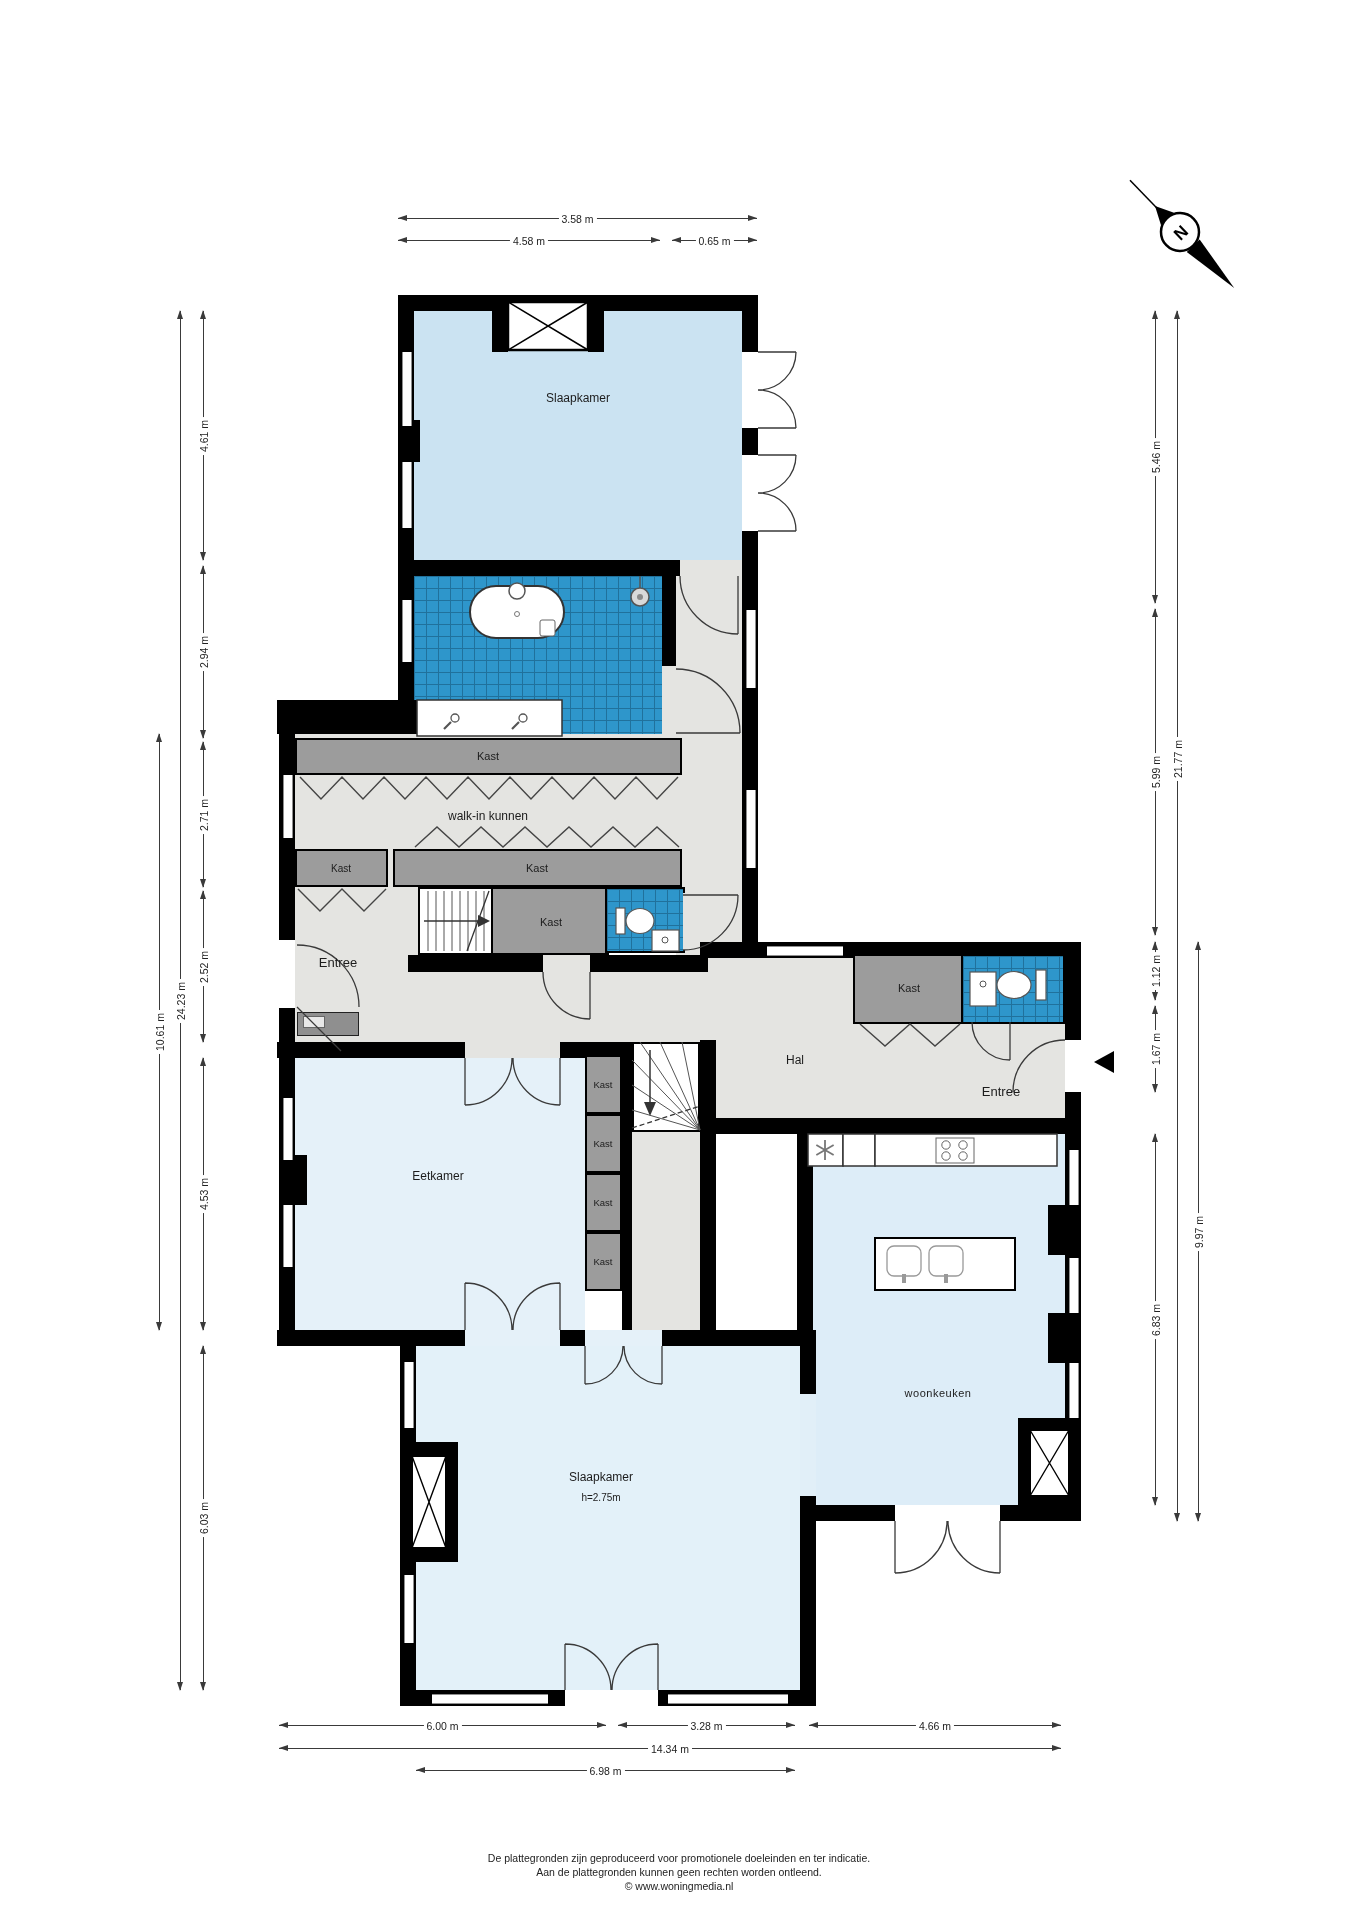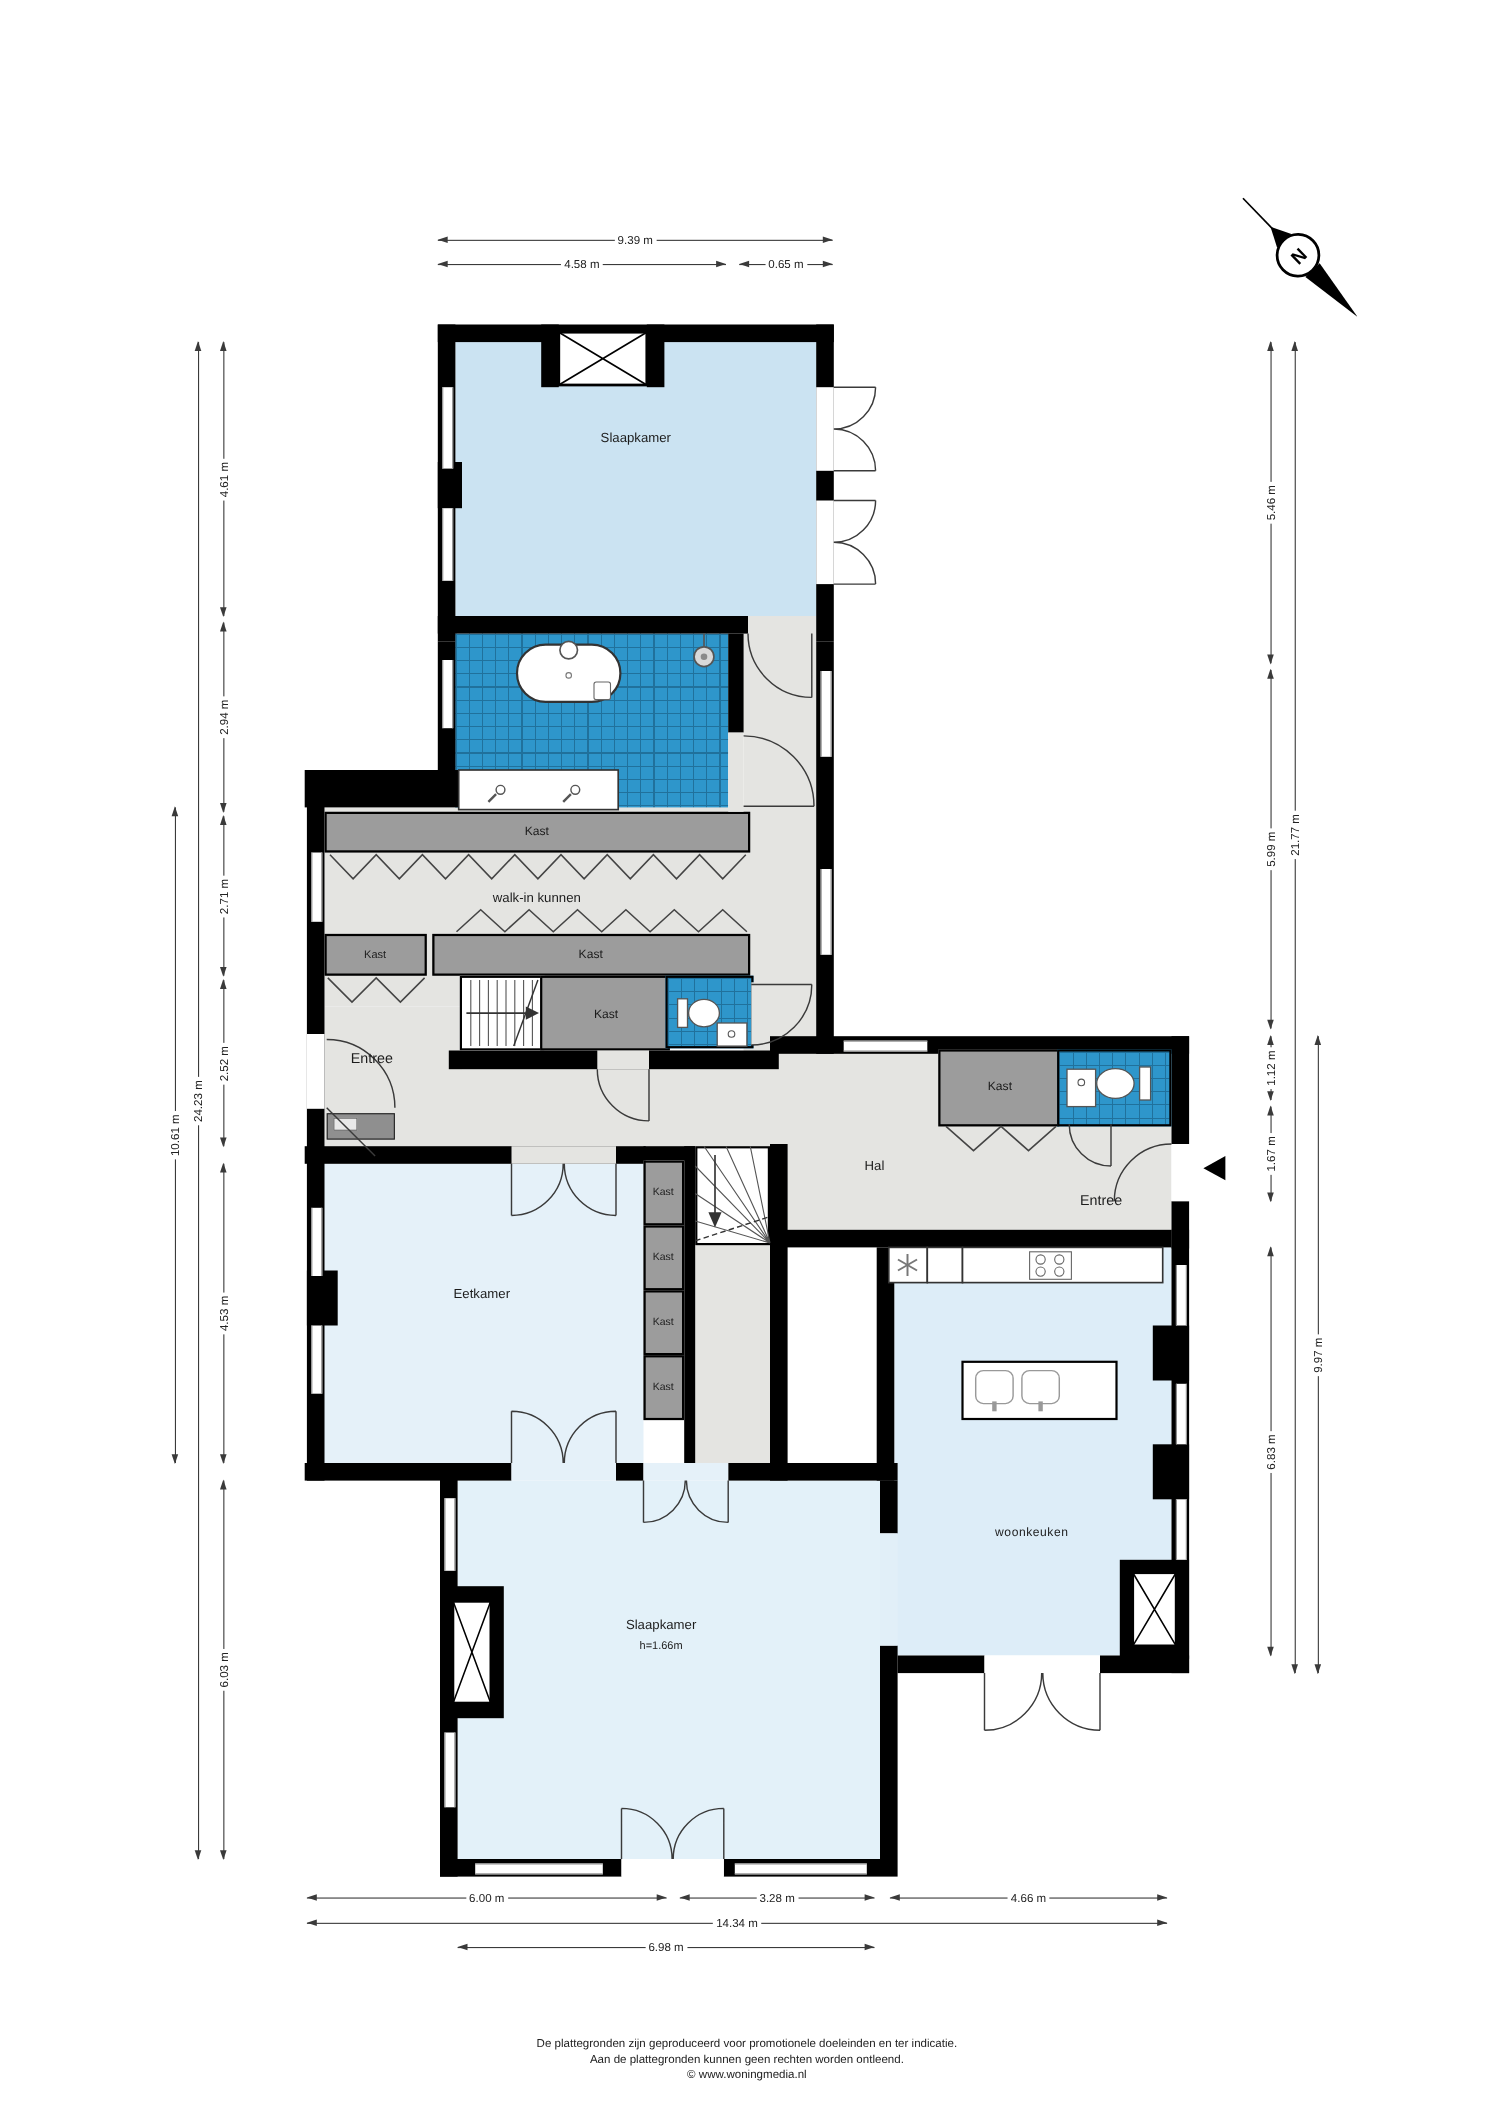--- a/index.html
+++ b/index.html
@@ -278,24 +278,24 @@
   <div class="rlab" style="left:795px;top:1060px">Hal</div>
   <div class="rlab s11" style="left:909px;top:988px">Kast</div>
   <div class="rlab s13" style="left:1001px;top:1091px">Entree</div>
   <div class="rlab" style="left:438px;top:1176px">Eetkamer</div>
   <div class="rlab s9" style="left:603px;top:1084px">Kast</div>
   <div class="rlab s9" style="left:603px;top:1143px">Kast</div>
   <div class="rlab s9" style="left:603px;top:1202px">Kast</div>
   <div class="rlab s9" style="left:603px;top:1261px">Kast</div>
   <div class="rlab s11" style="left:938px;top:1393px;letter-spacing:.5px">woonkeuken</div>
   <div class="rlab" style="left:601px;top:1477px">Slaapkamer</div>
-  <div class="rlab s10" style="left:601px;top:1497px">h=1.66m</div>
+  <div class="rlab s10" style="left:601px;top:1497px">h=2.75m</div>
 
   <div class="dim dim-h" style="left:398px;top:218px;width:359px">
-      <span class="dlab">9.39 m</span>
+      <span class="dlab">3.58 m</span>
     </div>
   <div class="dim dim-h" style="left:398px;top:240px;width:262px">
       <span class="dlab">4.58 m</span>
     </div>
   <div class="dim dim-h" style="left:672px;top:240px;width:85px">
       <span class="dlab">0.65 m</span>
     </div>
 
   <div class="dim dim-v" style="left:203px;top:311px;height:249px">
       <span class="dlab">4.61 m</span>

